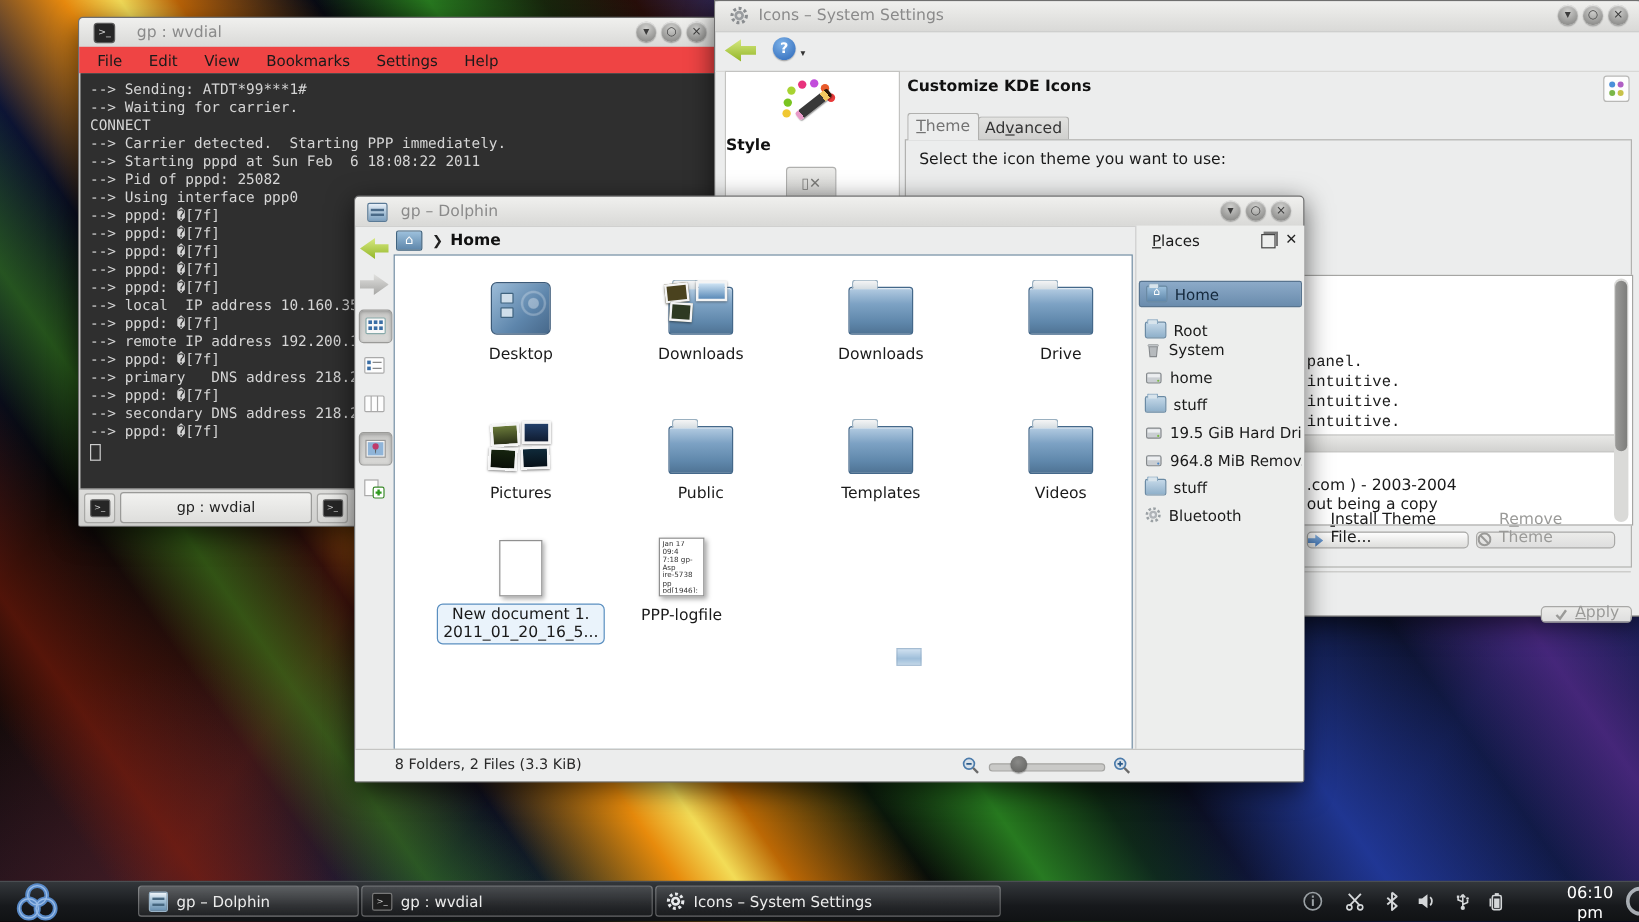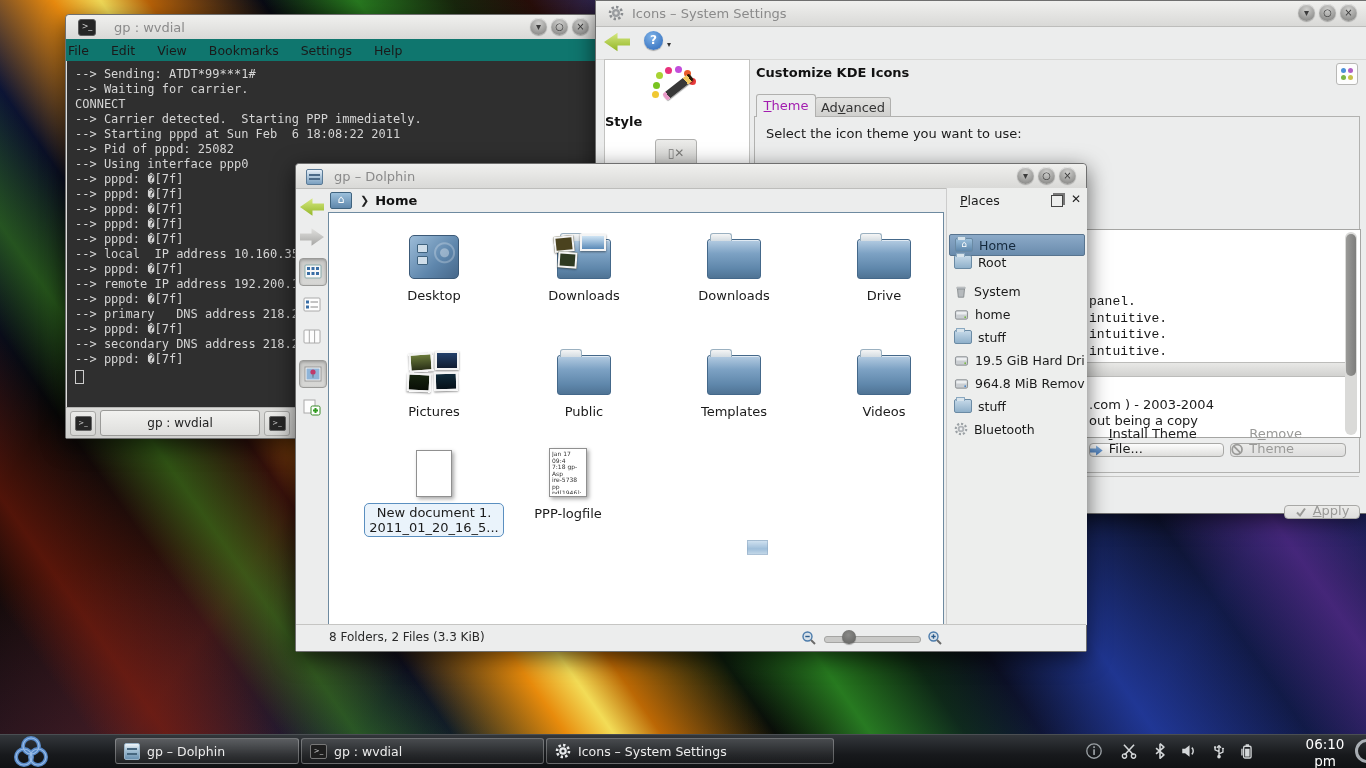--- a/index.html
+++ b/index.html
@@ -26,22 +26,22 @@
   .title{position:absolute;top:5px;font-size:13px;color:#8a8a8a;white-space:nowrap;}
   .winbtns{position:absolute;top:3px;display:flex;gap:4px;}
   .winbtn{width:17px;height:17px;border-radius:50%;
     background:radial-gradient(circle at 50% 32%,#cfcfcd,#969694 68%,#7e7e7c);
     box-shadow:inset 0 1px 1px rgba(255,255,255,.7),0 1px 1px rgba(0,0,0,.25);
     color:#3c3c3c;font-size:10px;line-height:17px;text-align:center;}
   
   #terminal{left:65px;top:14px;width:535px;height:423px;background:#dededc;}
   #term-icon{position:absolute;left:12px;top:4px;width:16px;height:15px;background:#262626;
     border:1px solid #5a5a5a;border-radius:3px;color:#cfcfcf;font-size:8px;line-height:14px;text-align:center;}
-  .menubar{position:absolute;left:0;top:24px;right:0;height:22px;background:#0f766e;
-    display:flex;align-items:center;gap:22px;padding-left:2px;font-size:12.5px;color:#1a1a1a;}
+  .menubar{position:absolute;left:0;top:24px;right:0;height:22px;background:#ef4444;
+    display:flex;align-items:center;gap:22px;padding-left:15px;font-size:12.5px;color:#1a1a1a;}
   #term-content{position:absolute;left:1px;top:46px;width:533px;height:347px;background:#2f2f2f;
     padding:6px 0 0 8px;box-sizing:border-box;overflow:hidden;}
   #term-content pre{margin:0;font-family:"DejaVu Sans Mono",monospace;font-size:12px;
     line-height:15px;color:#d5d5d5;white-space:pre;}
   .cursor{display:block;width:7px;height:12px;border:1px solid #cccccc;margin-top:3px;}
   #term-tabbar{position:absolute;left:0;bottom:0;right:0;height:30px;
     background:linear-gradient(#dcdcda,#cfcfcd);border-top:1px solid #b5b5b3;display:flex;align-items:center;}
   .tab-term-btn{width:24px;height:23px;margin-left:4px;border:1px solid #a8a8a6;border-radius:3px;
     background:linear-gradient(#ececea,#d5d5d3);display:flex;align-items:center;justify-content:center;}
   .tab-term-btn .tglyph{width:15px;height:13px;background:#262626;border:1px solid #666;
@@ -73,21 +73,21 @@
     background:linear-gradient(90deg,#e89ac8 0 12%,#383838 12% 78%,#f0c860 78% 92%,#281808 92%);
     transform:rotate(-38deg);box-shadow:0 1px 1px rgba(0,0,0,.4);}
   #style-label{margin-top:8px;font-size:13px;font-weight:bold;color:#111;}
   #ss-toolicon{width:40px;height:26px;margin:10px auto 0;border:1px solid #b0b0ae;border-radius:3px;
     background:linear-gradient(#ececea,#cfcfcd);display:flex;align-items:center;justify-content:center;
     gap:3px;color:#7a7a78;font-size:12px;}
   #ss-header{position:absolute;left:160px;top:64px;font-size:13px;font-weight:bold;color:#111;}
   #ss-dots-btn{position:absolute;left:740px;top:62px;width:20px;height:20px;background:#fdfdfd;
     border:1px solid #b8b8b6;border-radius:3px;}
   #ss-dots-btn i{position:absolute;width:5px;height:5px;border-radius:50%;}
-  .tab{position:absolute;font-size:13px;color:#a21caf;text-align:center;}
+  .tab{position:absolute;font-size:13px;color:#737373;text-align:center;}
   #tab-theme{left:160px;top:93px;width:58px;height:22px;line-height:22px;background:#eceded;
     border:1px solid #b0b0ae;border-bottom:none;border-radius:3px 3px 0 0;z-index:2;}
   #tab-advanced{left:219px;top:96px;width:74px;height:19px;line-height:19px;
     background:linear-gradient(#e2e2e0,#cfcfcd);border:1px solid #b0b0ae;border-bottom:none;
     border-radius:3px 3px 0 0;color:#333;}
   #ss-tabframe{position:absolute;left:158px;top:115px;width:606px;height:357px;background:#eceded;
     border:1px solid #b2b2b0;box-sizing:border-box;z-index:1;}
   #ss-select-label{position:absolute;left:170px;top:125px;font-size:13px;color:#1a1a1a;z-index:2;}
   #ss-list{position:absolute;left:170px;top:228px;width:595px;height:209px;background:#fff;
     border:1px solid #a5a5a3;box-sizing:border-box;z-index:2;}
@@ -481,21 +481,21 @@
 
     <div id="places">
       <div id="places-title"><span></span><span class="u">P</span><span>laces</span></div>
       <div id="places-float"></div>
       <div id="places-close">✕</div>
 
       <div class="place-row selected" style="top:46px">
         <div class="pfolder home-col">⌂</div>
         <span>Home</span>
       </div>
-      <div class="place-row" style="top:63px">
+      <div class="place-row" style="top:76px">
         <div class="pfolder"></div>
         <span>Root</span>
       </div>
       <div class="place-row" style="top:92px">
         <svg width="14" height="15" viewBox="0 0 16 16" style="flex:0 0 auto">
           <path d="M4 5 h8 l-.9 9.5 h-6.2 Z" fill="#b6babd" stroke="#84888b"></path>
           <rect x="3" y="3" width="10" height="1.8" rx=".9" fill="#c4c8cb" stroke="#84888b" stroke-width=".5"></rect>
         </svg>
         <span>System</span>
       </div>

